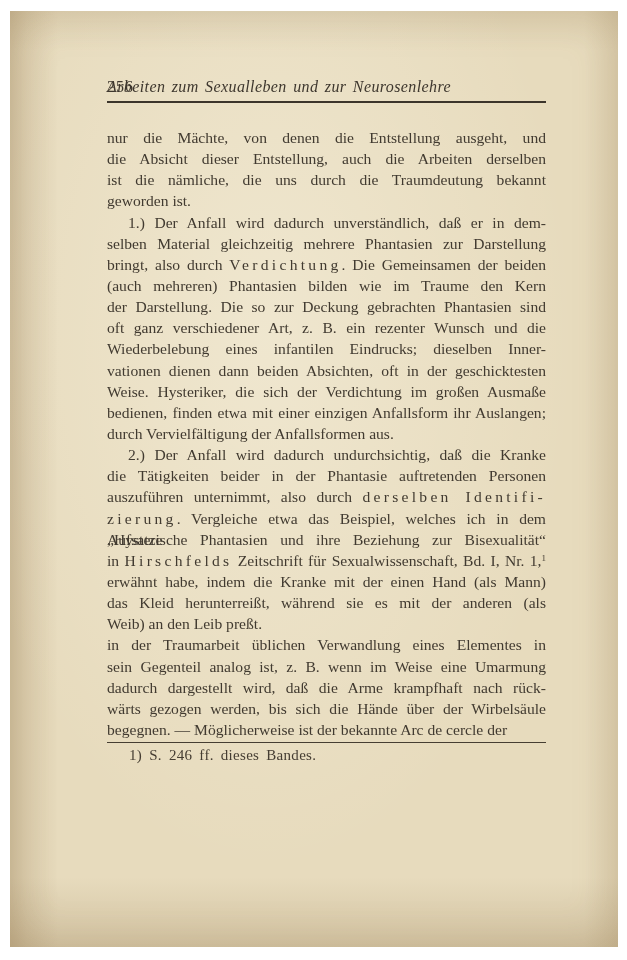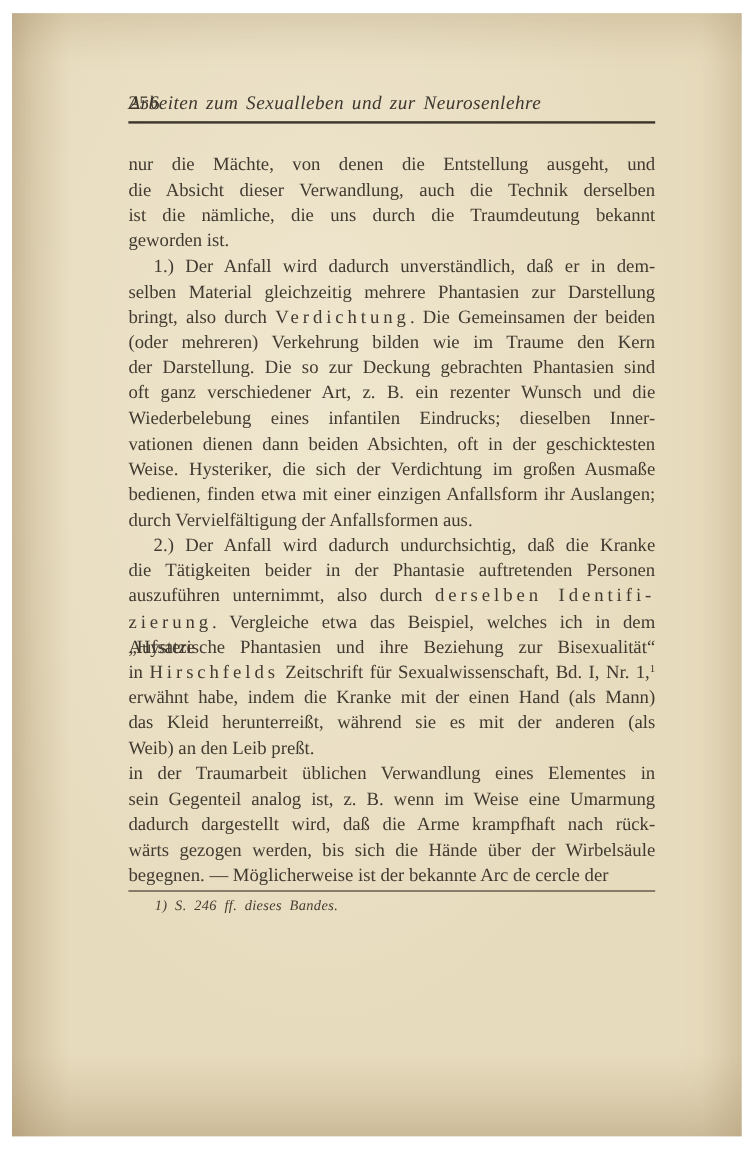--- a/index.html
+++ b/index.html
@@ -72,47 +72,46 @@
     line-height: 0;
     vertical-align: 5px;
   }
   .fnrule {
     margin-top: 2px;
     border-top: 1.5px solid #463e32;
     height: 0;
   }
   .footnote {
     margin-top: 4px;
-    font-size: 12px;
+    font-size: 15px;
     color: #453d32;
     text-indent: 22px;
     word-spacing: 3px;
     letter-spacing: 0.3px;
-    font-style: italic;
   }
 </style>
 </head>
 <body>
 
 <div class="paper">
   <div class="content">
     <div class="header">
       <span class="pagenum">256</span>
       <span class="running">Arbeiten zum Sexualleben und zur Neurosenlehre</span>
     </div>
     <div class="hrule"></div>
     <div class="body-text">
         <div class="line just"><span>nur die Mächte, von denen die Entstellung ausgeht, und</span></div>
-        <div class="line just"><span>die Absicht dieser Verwandlung, auch die Technik derselben</span></div>
+        <div class="line just"><span>die Absicht dieser Entstellung, auch die Arbeiten derselben</span></div>
         <div class="line just"><span>ist die nämliche, die uns durch die Traumdeutung bekannt</span></div>
         <div class="line"><span>geworden ist.</span></div>
         <div class="line just indent"><span>1.) Der Anfall wird dadurch unverständlich, daß er in dem-</span></div>
         <div class="line just"><span>selben Material gleichzeitig mehrere Phantasien zur Darstellung</span></div>
         <div class="line just"><span>bringt, also durch </span><span class="sp">Verdichtung</span><span>. Die Gemeinsamen der beiden</span></div>
-        <div class="line just"><span>(oder mehreren) Verkehrung bilden wie im Traume den Kern</span></div>
+        <div class="line just"><span>(auch mehreren) Phantasien bilden wie im Traume den Kern</span></div>
         <div class="line just"><span>der Darstellung. Die so zur Deckung gebrachten Phantasien sind</span></div>
         <div class="line just"><span>oft ganz verschiedener Art, z. B. ein rezenter Wunsch und die</span></div>
         <div class="line just"><span>Wiederbelebung eines infantilen Eindrucks; dieselben Inner-</span></div>
         <div class="line just"><span>vationen dienen dann beiden Absichten, oft in der geschicktesten</span></div>
         <div class="line just"><span>Weise. Hysteriker, die sich der Verdichtung im großen Ausmaße</span></div>
         <div class="line just"><span>bedienen, finden etwa mit einer einzigen Anfallsform ihr Auslangen;</span></div>
         <div class="line"><span>durch Vervielfältigung der Anfallsformen aus.</span></div>
         <div class="line just indent"><span>2.) Der Anfall wird dadurch undurchsichtig, daß die Kranke</span></div>
         <div class="line just"><span>die Tätigkeiten beider in der Phantasie auftretenden Personen</span></div>
         <div class="line just"><span>auszuführen unternimmt, also durch </span><span class="sp">derselben Identifi-</span></div>

